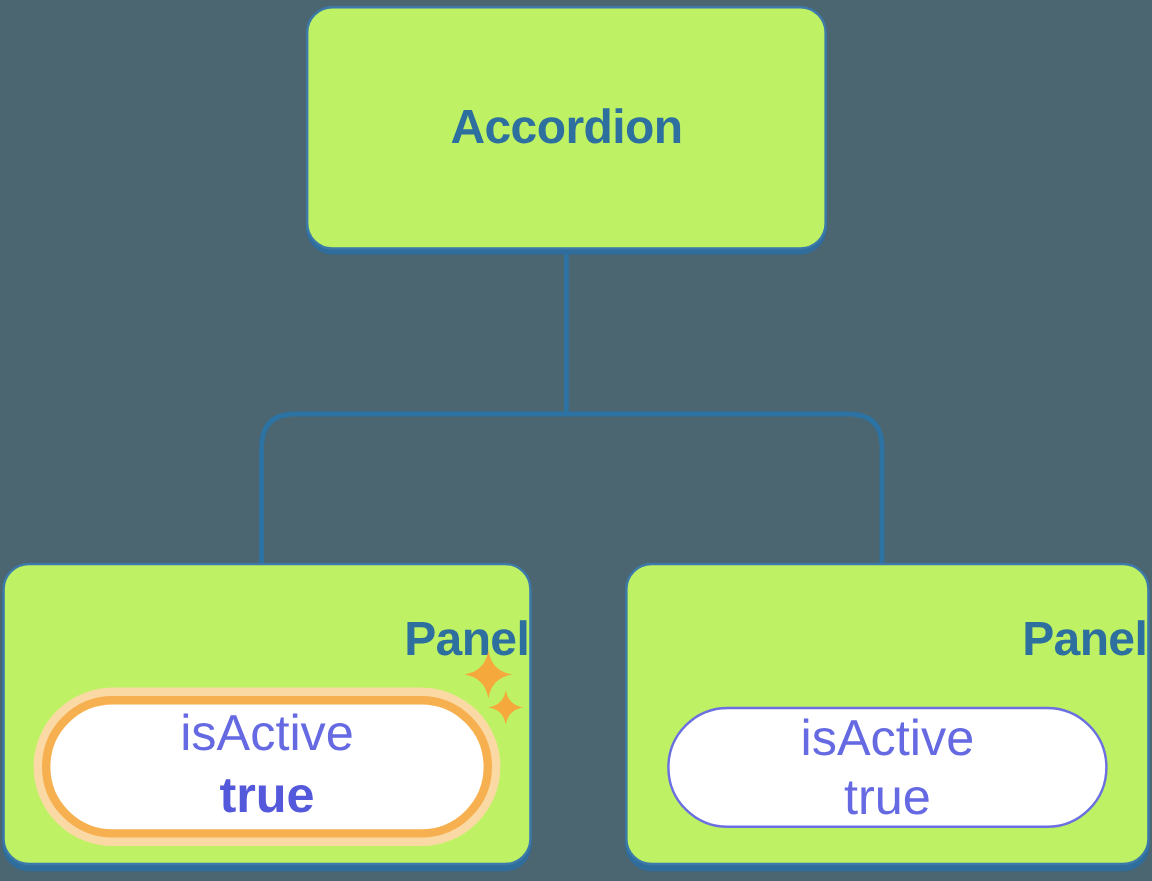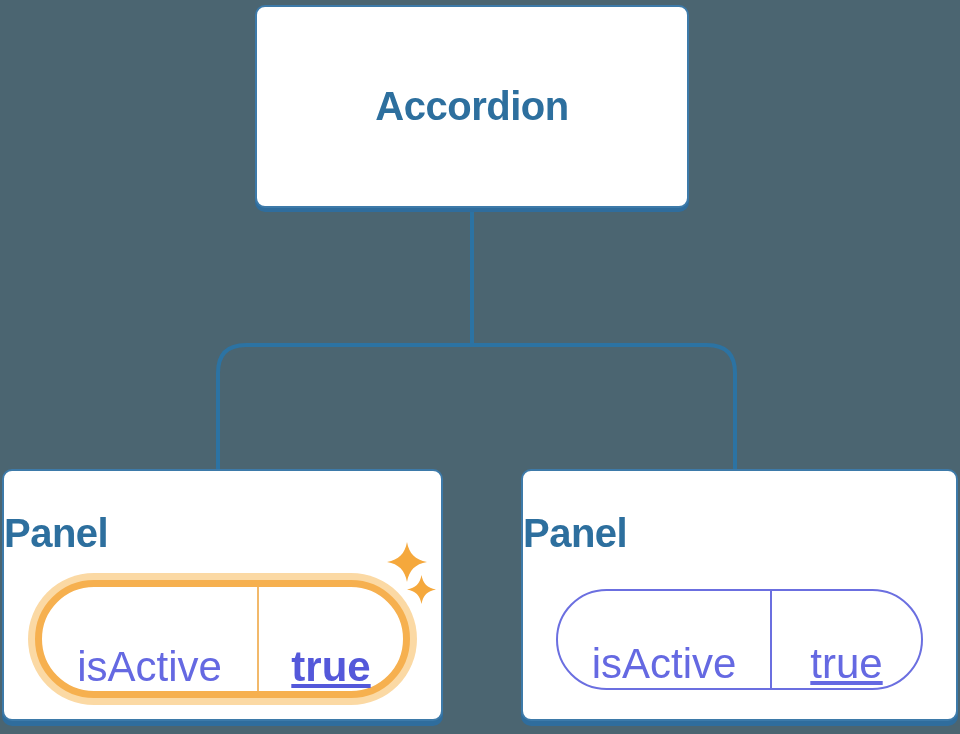--- a/index.html
+++ b/index.html
@@ -21,23 +21,23 @@
     height: 734px;
   }
   .connector-svg {
     position: absolute;
     left: 0;
     top: 0;
     z-index: 0;
   }
   .node-box {
     position: absolute;
-    background: #ffffff;
+    background: #bef264;
     border: 2px solid #3d7aa9;
-    border-radius: 10px;
+    border-radius: 22px;
     box-shadow: 0 4px 0 #2f6d9d;
     z-index: 1;
   }
   .root-node {
     left: 255px;
     top: 5px;
     width: 430px;
     height: 199px;
     display: flex;
     align-items: center;
@@ -61,28 +61,29 @@
     color: #2d6f9e;
     font-size: 40px;
     font-weight: 700;
     letter-spacing: -0.5px;
   }
   .panel-title {
     position: absolute;
     left: 0;
     top: 40px;
     width: 100%;
-    text-align: left;
+    text-align: right;
   }
   .state-pill {
     position: absolute;
     background: #ffffff;
     display: flex;
-    align-items: flex-end;
+    align-items: center;
     box-sizing: border-box;
+    flex-direction: column;
   }
   .state-pill.active {
     left: 31px;
     top: 109px;
     width: 375px;
     height: 118px;
     border: 7px solid #f6b04f;
     border-radius: 70px;
     box-shadow: 0 0 0 7px #fbd9a4;
   }
@@ -96,21 +97,21 @@
   }
   .pill-cell {
     display: flex;
     align-items: center;
     justify-content: center;
     font-size: 42px;
     color: #6569e2;
   }
   .state-pill.active .pill-cell.key-cell { width: 215px; }
   .state-pill.inactive .pill-cell.key-cell { width: 212px; }
-  .pill-cell.value-cell { flex: 1; text-decoration: underline; }
+  .pill-cell.value-cell { flex: 1; }
   .state-pill.active .pill-cell.value-cell {
     font-weight: 700;
     color: #5458da;
   }
   .pill-divider {
     width: 2px;
     align-self: stretch;
   }
   .state-pill.active .pill-divider { background: #f2b96b; }
   .state-pill.inactive .pill-divider { background: #6b6fe0; }

